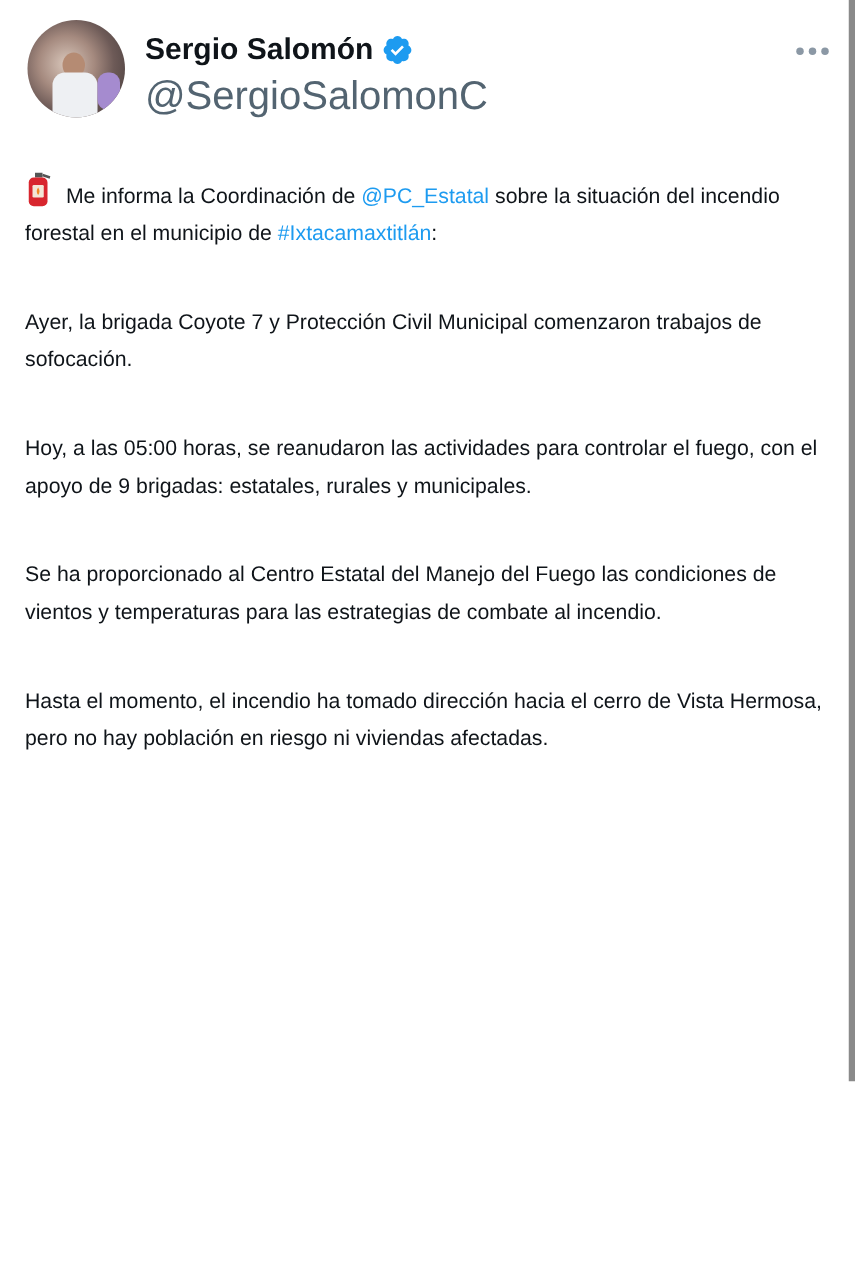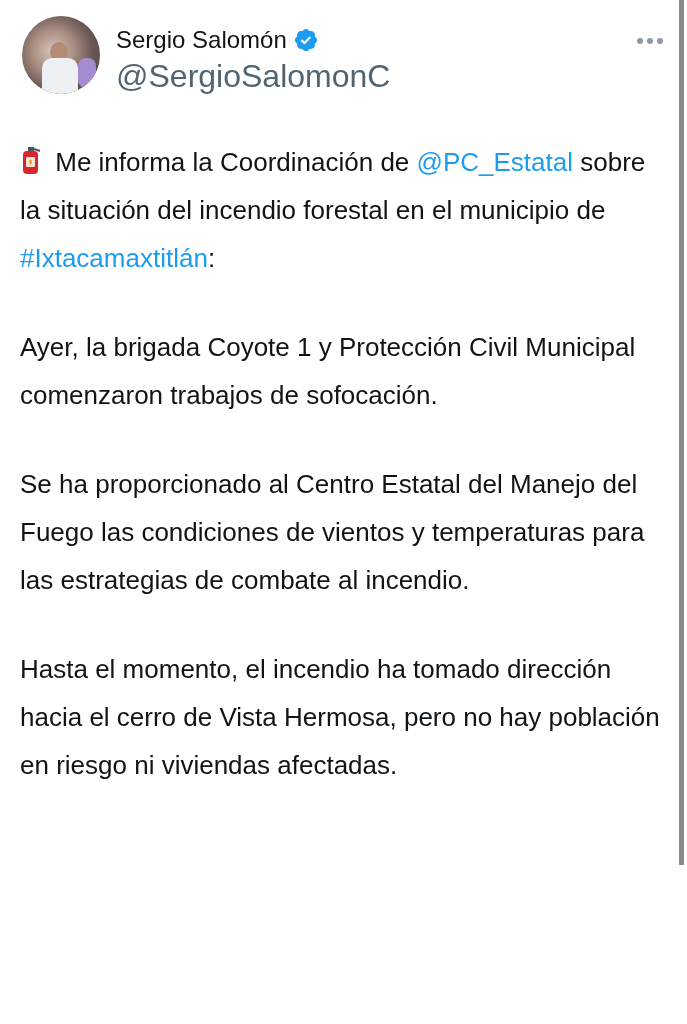--- a/index.html
+++ b/index.html
@@ -7,26 +7,26 @@
          font-family:"Liberation Sans", "DejaVu Sans", sans-serif; color:#0f1419; }
   .scrollbar { position:absolute; right:3px; top:0; width:5px; height:865px; background:#8a8a8a; }
   .header { position:absolute; left:22px; top:16px; right:20px; height:84px; }
   .avatar { position:absolute; left:0; top:0; width:78px; height:78px; border-radius:50%;
             background: radial-gradient(circle at 40% 45%, #d9c7bb 0%, #a58a7f 35%, #6d5a57 60%, #3d3535 100%);
             overflow:hidden; }
   .avatar .shirt { position:absolute; left:20px; top:42px; width:36px; height:40px; background:#eef0f3; border-radius:10px 10px 0 0; }
   .avatar .head { position:absolute; left:28px; top:26px; width:18px; height:20px; background:#b58b73; border-radius:50%; }
   .avatar .purple { position:absolute; right:4px; top:42px; width:18px; height:30px; background:#a58bcf; border-radius:8px; }
   .name-row { position:absolute; left:94px; top:10px; display:flex; align-items:center; }
-  .name { font-weight:normal; font-size:24px; color:#0f1419; }
+  .name { font-weight:bold; font-size:24px; color:#0f1419; }
   .verified { width:26px; height:26px; margin-left:6px; }
   .handle { position:absolute; left:94px; top:42px; font-size:32px; color:#536471; }
   .more { position:absolute; right:4px; top:22px; display:flex; gap:4px; }
   .more span { width:6px; height:6px; border-radius:50%; background:#8b98a5; display:block; }
-  .body { position:absolute; left:20px; top:138px; width:650px; font-size:26px; line-height:48px; color:#0f1419; }
+  .body { position:absolute; left:20px; top:138px; width:650px; font-size:17px; line-height:30px; color:#0f1419; }
   .body p { margin:0 0 41px 0; }
   .link { color:#1d9bf0; }
   .emoji { display:inline-block; width:22px; height:28px; vertical-align:-4px; margin-right:6px; }
 </style>
 </head>
 <body>
 
 <div class="scrollbar"></div>
 
 <div class="header">
@@ -53,16 +53,17 @@
 <div class="body">
   <p>
     <svg class="emoji" viewBox="0 0 22 28">
       <rect x="8" y="0" width="6" height="4" fill="#555"></rect>
       <path d="M14 2 L20 4" stroke="#555" stroke-width="2"></path>
       <rect x="3" y="4" width="15" height="23" rx="4" fill="#d8262e"></rect>
       <rect x="6" y="10" width="9" height="10" rx="1" fill="#f3e6d6"></rect>
       <path d="M10.5 12 C9 14 9 16 10.5 18 C12 16 12 14 10.5 12z" fill="#f08a24"></path>
     </svg><span> Me informa la Coordinación de </span><span class="link">@PC_Estatal</span><span> sobre la situación del incendio forestal en el municipio de </span><span class="link">#Ixtacamaxtitlán</span><span>:</span>
   </p>
-  <p>Ayer, la brigada Coyote 1 y Protección Civil Municipal comenzaron trabajos de sofocación.</p>
+  <p>Ayer, la brigada Coyote 7 y Protección Civil Municipal comenzaron trabajos de sofocación.</p>
+  <p>Hoy, a las 05:00 horas, se reanudaron las actividades para controlar el fuego, con el apoyo de 9 brigadas: estatales, rurales y municipales.</p>
   <p>Se ha proporcionado al Centro Estatal del Manejo del Fuego las condiciones de vientos y temperaturas para las estrategias de combate al incendio.</p>
   <p>Hasta el momento, el incendio ha tomado dirección hacia el cerro de Vista Hermosa, pero no hay población en riesgo ni viviendas afectadas.</p>
 </div>
 
 </body></html>

